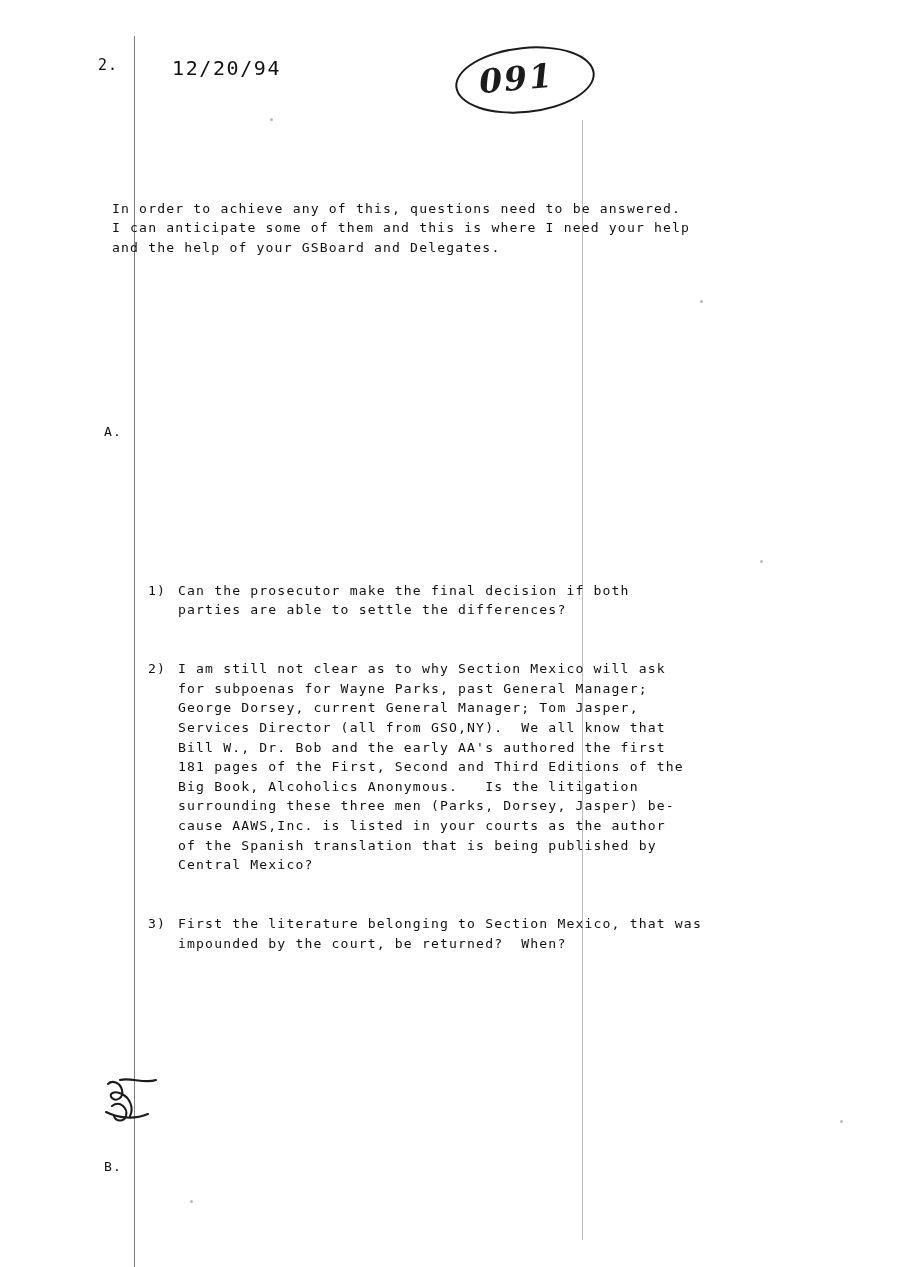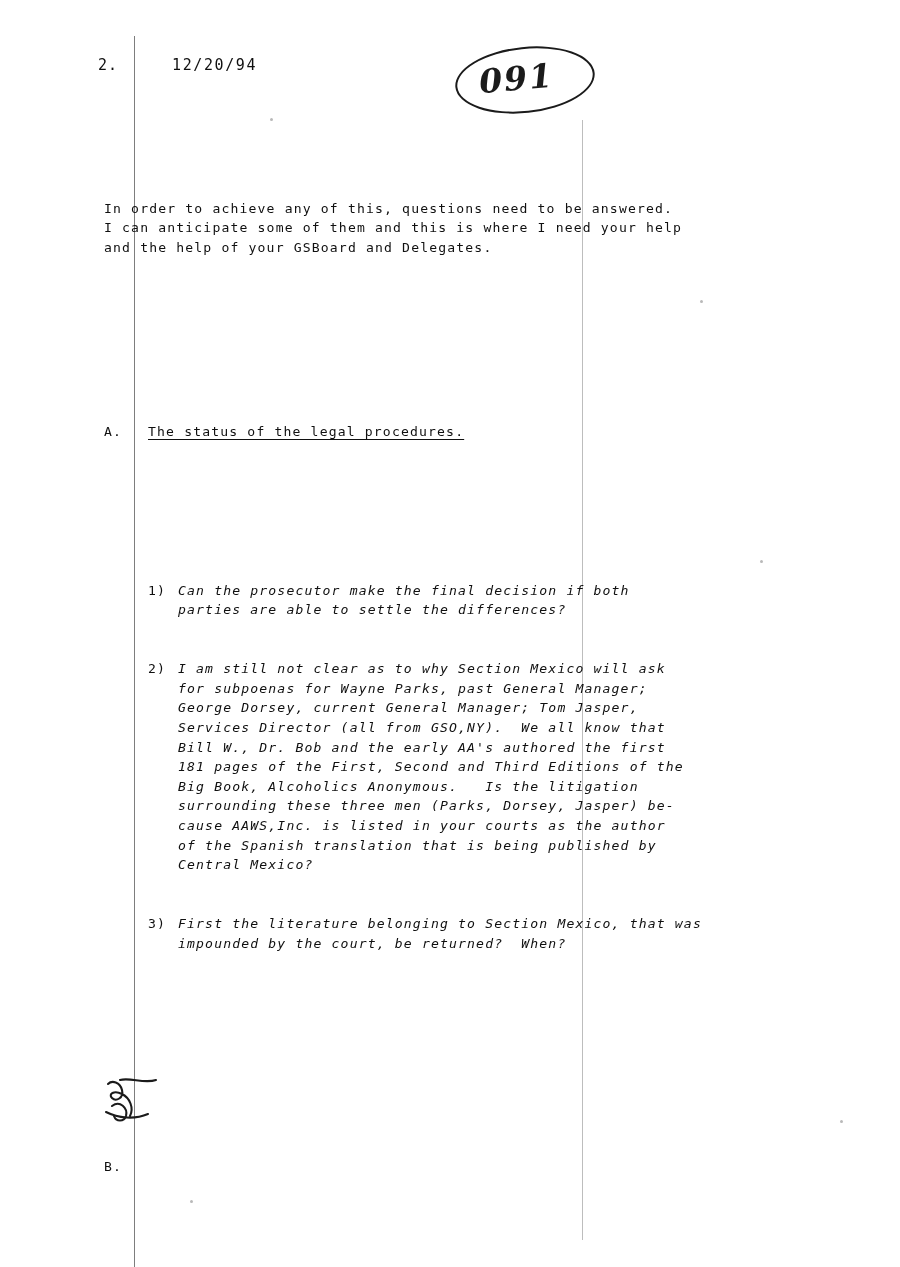--- a/index.html
+++ b/index.html
@@ -34,21 +34,21 @@
   
   .hdr-num {
     position: absolute;
     left: 98px; top: 56px;
     font-size: 15px;
     letter-spacing: 1px;
   }
   .hdr-date {
     position: absolute;
     left: 172px; top: 56px;
-    font-size: 15px;
+    font-size: 20px;
     letter-spacing: 1.6px;
   }
   
   .stamp {
     position: absolute;
     left: 455px; top: 47px;
     width: 140px; height: 70px;
   }
   .stamp .ellipse {
     position: absolute;
@@ -73,21 +73,21 @@
   .body {
     position: absolute;
     left: 104px;
     top: 140px;
     width: 790px;
     font-size: 13.1px;
     line-height: 19.6px;
     letter-spacing: 1.15px;
     white-space: pre-wrap;
   }
-  .para { margin: 0 0 0 0; }
+  .para { margin: 0 0 0 8px; }
   .gap-md { height: 22px; }
   .gap-lg { height: 27px; }
 
   .sect {
     position: relative;
     display: flex;
     align-items: flex-start;
   }
   .sect .letter {
     width: 44px;
@@ -104,21 +104,20 @@
     display: flex;
     align-items: flex-start;
   }
   .item .num {
     width: 30px;
     flex: 0 0 30px;
   }
   .item .txt {
     flex: 1 1 auto;
     white-space: pre-wrap;
-    font-style: italic;
   }
 
   .flow { white-space: pre-wrap; }
 
   
   .sig {
     position: absolute;
     left: 104px;
     top: 1078px;
     width: 120px;
@@ -152,21 +151,20 @@
 
     <div class="para flow">In order to achieve any of this, questions need to be answered.
 I can anticipate some of them and this is where I need your help
 and the help of your GSBoard and Delegates.</div>
 
     <div class="gap-lg"></div>
 
     
     <div class="sect">
       <div class="letter">A.</div>
-      <div class="heading">The status of the legal procedures.</div>
     </div>
     <div class="gap-md"></div>
     <div class="items">
       <div class="item">
         <div class="num">1)</div>
         <div class="txt">Can the prosecutor make the final decision if both
 parties are able to settle the differences?</div>
       </div>
       <div class="item">
         <div class="num">2)</div>

